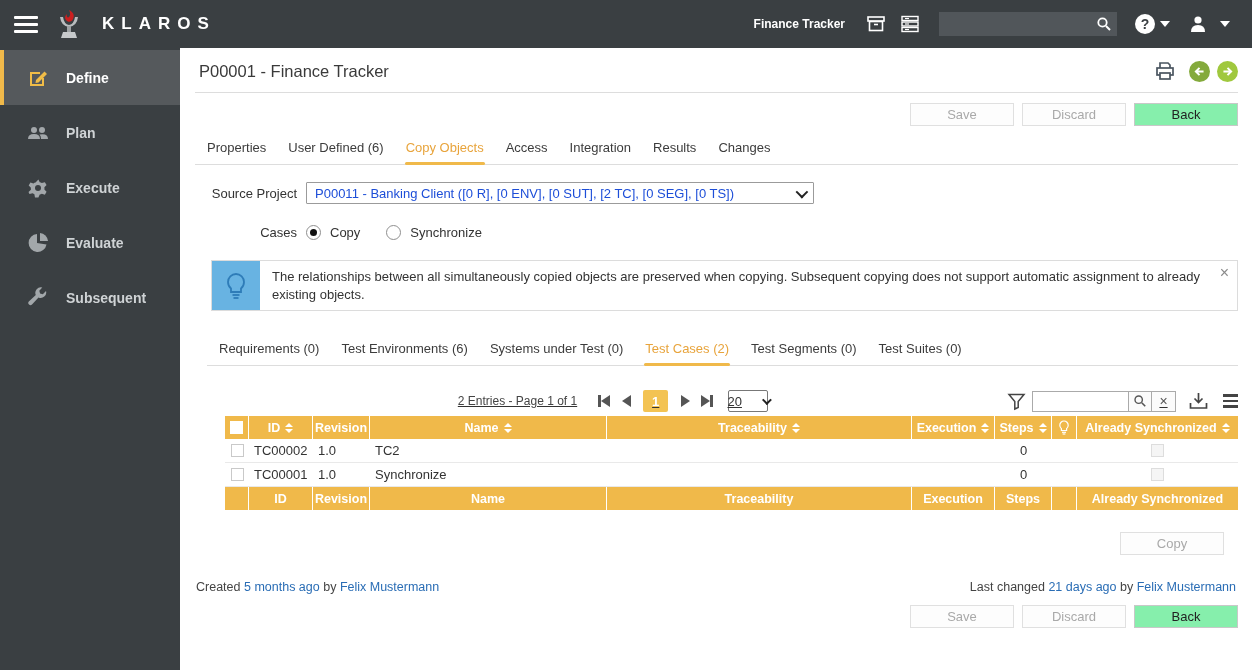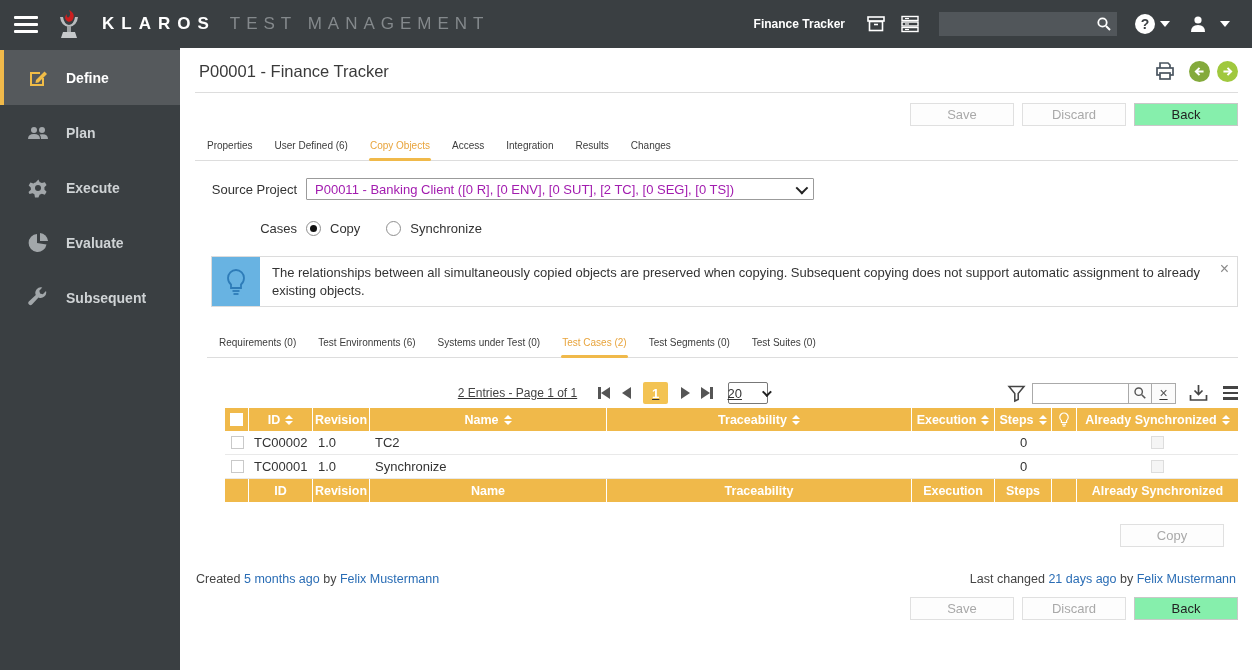--- a/index.html
+++ b/index.html
@@ -43,28 +43,28 @@
   .printer { margin-right:6px; cursor:pointer; }
 
   
   .btn-row { display:flex; justify-content:flex-end; gap:8px; margin-top:10px; }
   .btn { width:104px; height:23px; font-size:13px; display:flex; align-items:center; justify-content:center; cursor:pointer; font-family:inherit; }
   .btn-disabled { background:#fdfdfd; border:1px solid #e0e0e0; color:#a9a9a9; }
   .btn-normal { background:#86efac; border:1px solid #c8c8c8; color:#222; }
 
   
   .tabs { display:flex; border-bottom:1px solid #ddd; margin-top:6px; padding-left:1px; }
-  .tab { padding:8px 11px 9px 11px; font-size:10px; color:#3c3c3c; cursor:pointer; white-space:nowrap; position:relative; }
+  .tab { padding:8px 11px 9px 11px; font-size:13px; color:#3c3c3c; cursor:pointer; white-space:nowrap; position:relative; }
   .tab.active { color:#e8a43c; }
   .tab.active::after { content:""; position:absolute; left:10px; right:10px; bottom:-1px; height:3px; background:#f0b94a; border-radius:2px; }
 
   
   .form-row { display:flex; align-items:center; margin-top:17px; }
   .form-label { width:102px; text-align:right; margin-right:9px; color:#333; font-size:13px; flex:0 0 102px; }
-  .select-box { width:508px; height:22px; border:1px solid #9b9b9b; border-radius:1px; display:flex; align-items:center; padding:0 8px; font-size:13px; color:#a21caf; cursor:pointer; background:#fff; }
+  .select-box { width:508px; height:22px; border:1px solid #9b9b9b; border-radius:1px; display:flex; align-items:center; padding:0 8px; font-size:13px; color:#1d4ed8; cursor:pointer; background:#fff; }
   .select-box .sel-txt { flex:1; white-space:nowrap; overflow:hidden; }
   .sel-chev { width:9px; height:9px; border-right:2px solid #222; border-bottom:2px solid #222; transform:rotate(45deg) translateY(-2px); margin-left:6px; flex:0 0 9px; }
   .mode-row { margin-top:21px; }
   .radio-opt { display:flex; align-items:center; margin-right:26px; cursor:pointer; }
   .radio { width:15px; height:15px; border:1px solid #8f8f8f; border-radius:50%; margin-right:9px; background:#fff; display:flex; align-items:center; justify-content:center; }
   .radio.sel::after { content:""; width:7px; height:7px; background:#111; border-radius:50%; }
 
   
   .info-box { display:flex; margin:20px 0 0 16px; border:1px solid #dcdcdc; position:relative; min-height:48px; }
   .info-icon { width:48px; background:#68b3e2; flex:0 0 48px; display:flex; align-items:center; justify-content:center; }
@@ -135,21 +135,20 @@
         <span></span>
         <span></span>
       </div>
     <svg class="logo" viewBox="0 0 34 34">
       <path d="M8 10 q1 9 9 10 q8 -1 9 -10 l-3 0 q-1 7 -6 8 q-5 -1 -6 -8 z" fill="#b9bcbe"></path>
       <rect x="15" y="19" width="4" height="6" fill="#9ea2a4"></rect>
       <path d="M11 25 h12 l2 6 h-16 z" fill="#c6c9cb"></path>
       <path d="M17 3 c4 2 6 5 4 9 c-1 3 -5 4 -7 1 c-2 -3 0 -5 1 -6 c-1 3 1 4 2 3 c2 -2 1 -5 0 -7 z" fill="#cc1f1f"></path>
     </svg>
     <div class="brand-primary">KLAROS</div>
-    <div class="brand-secondary">TEST MANAGEMENT</div>
     <div class="topbar-spacer"></div>
     <div class="top-project">Finance Tracker</div>
     <svg class="top-ic" viewBox="0 0 20 20">
       <rect x="2" y="3" width="16" height="4" fill="none" stroke="#fff" stroke-width="1.6"></rect>
       <rect x="3.5" y="7.5" width="13" height="9" fill="none" stroke="#fff" stroke-width="1.6"></rect>
       <line x1="8" y1="10.5" x2="12" y2="10.5" stroke="#fff" stroke-width="1.6"></line>
     </svg>
     <svg class="top-ic" viewBox="0 0 20 20">
       <rect x="2" y="2.5" width="16" height="4" fill="none" stroke="#fff" stroke-width="1.4"></rect>
       <rect x="2" y="8" width="16" height="4" fill="none" stroke="#fff" stroke-width="1.4"></rect>

